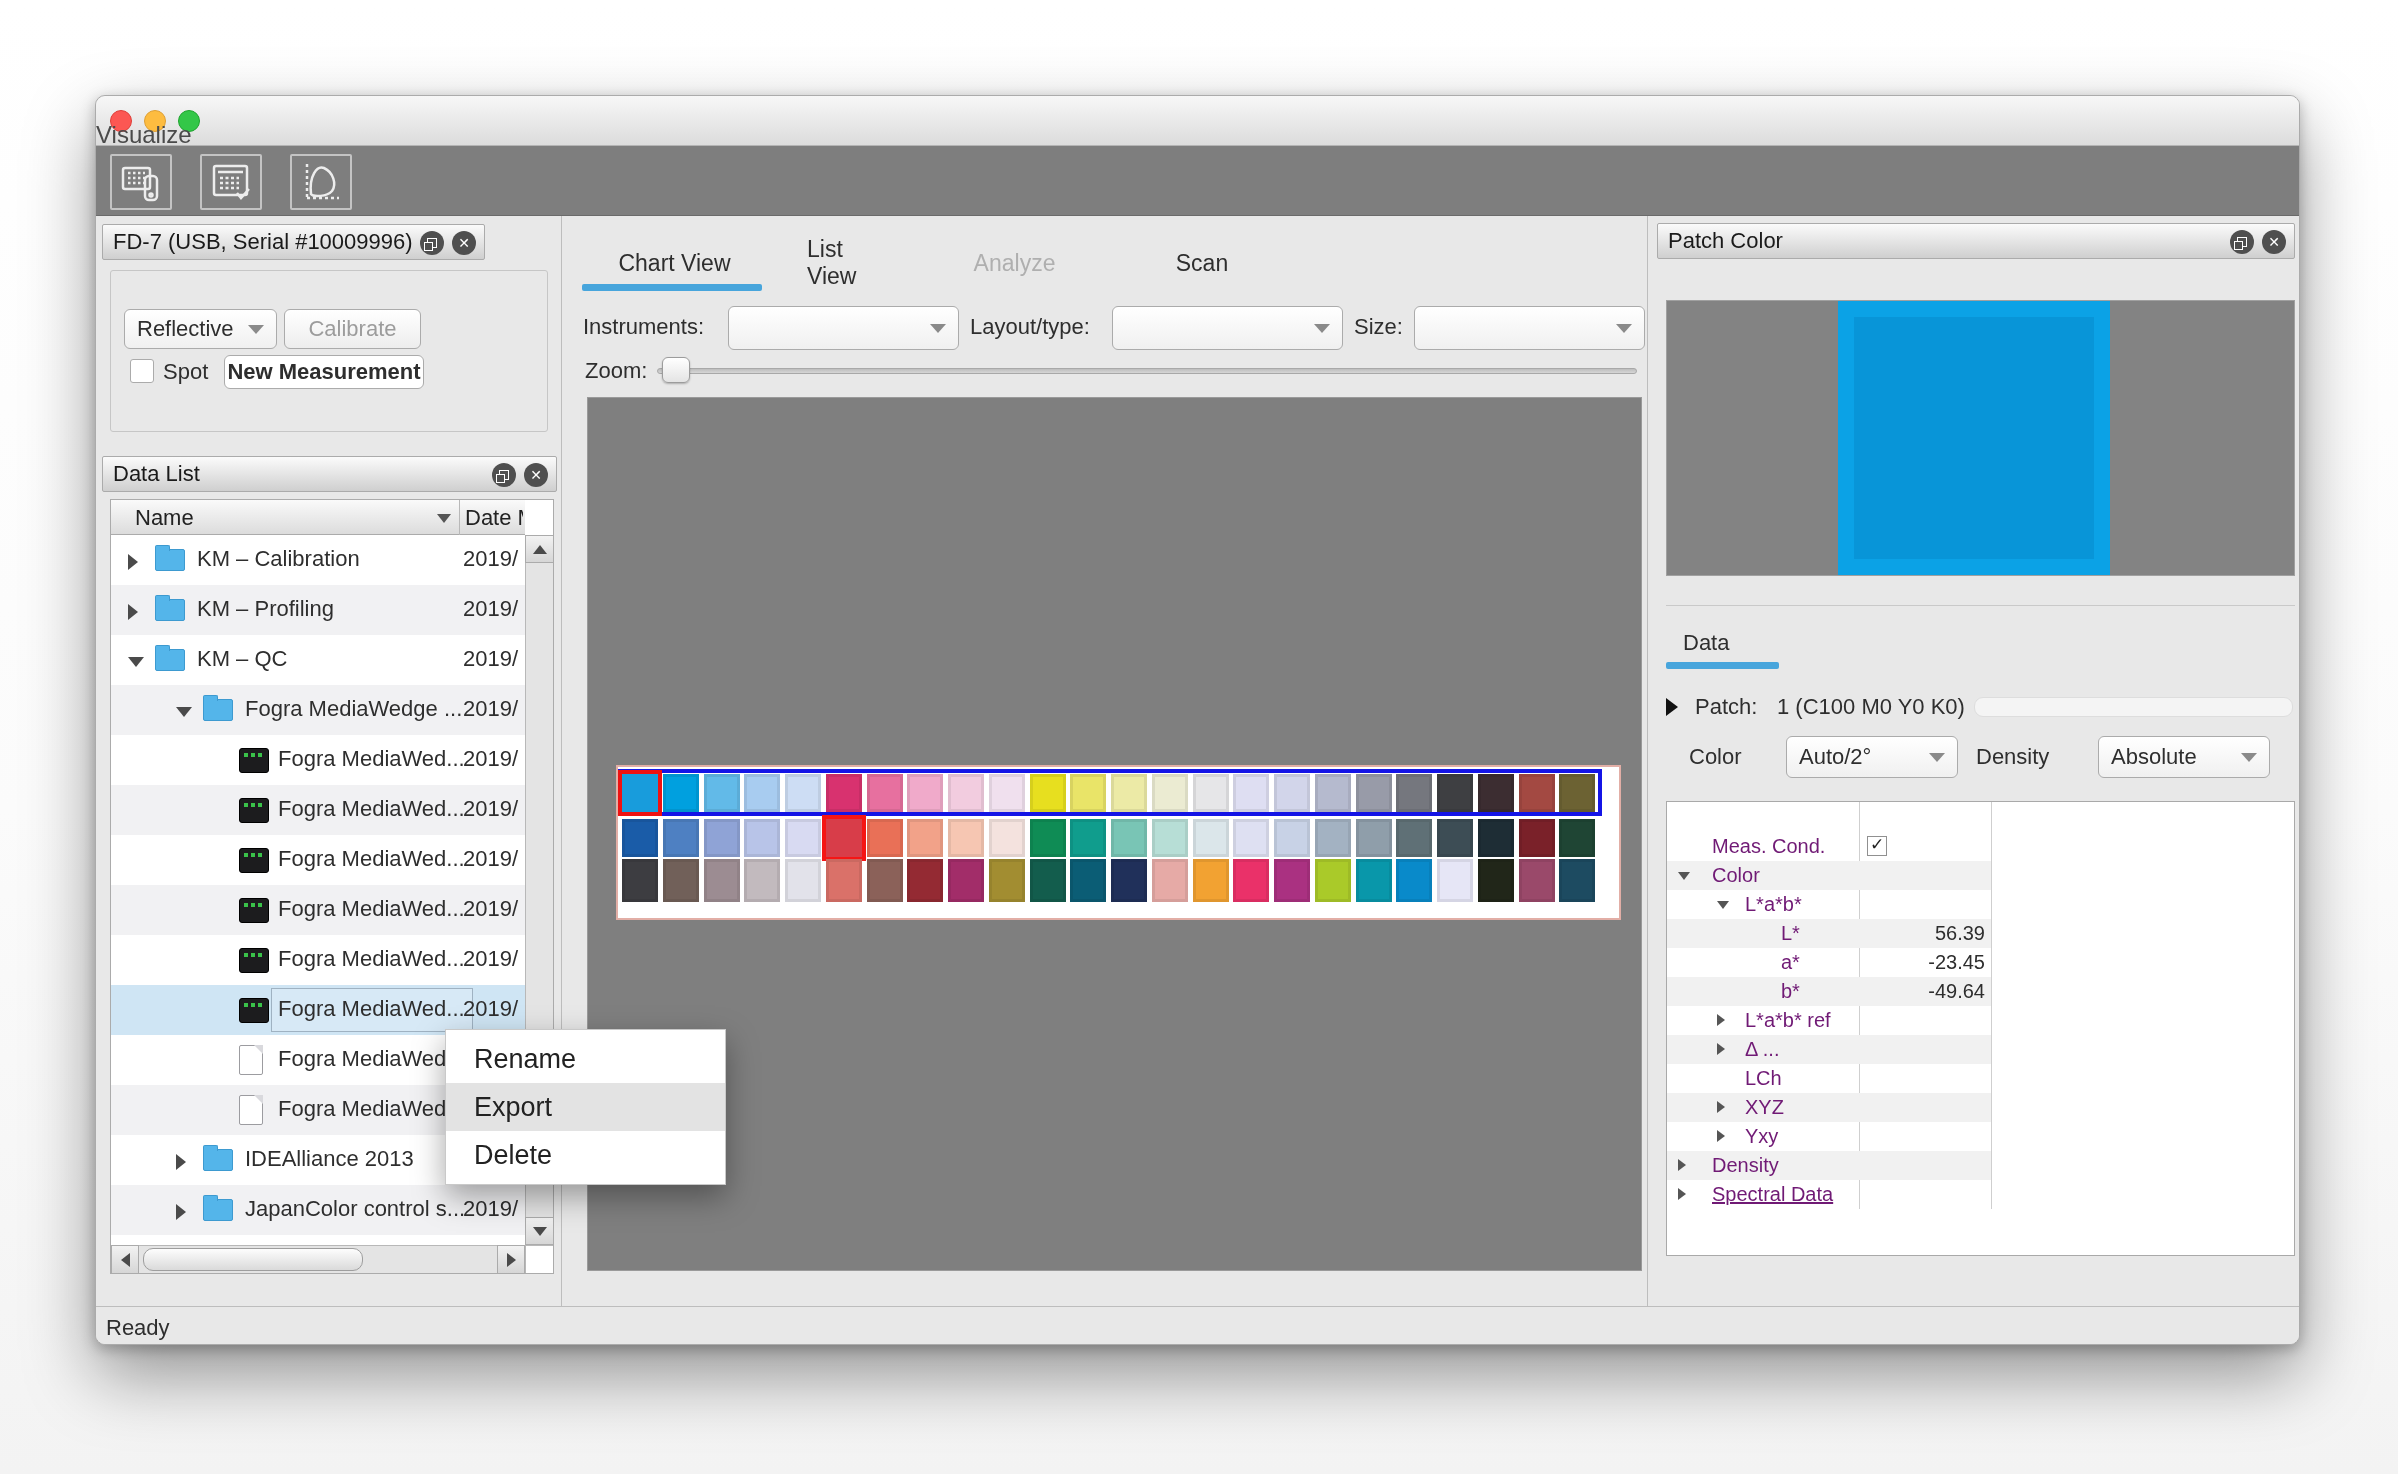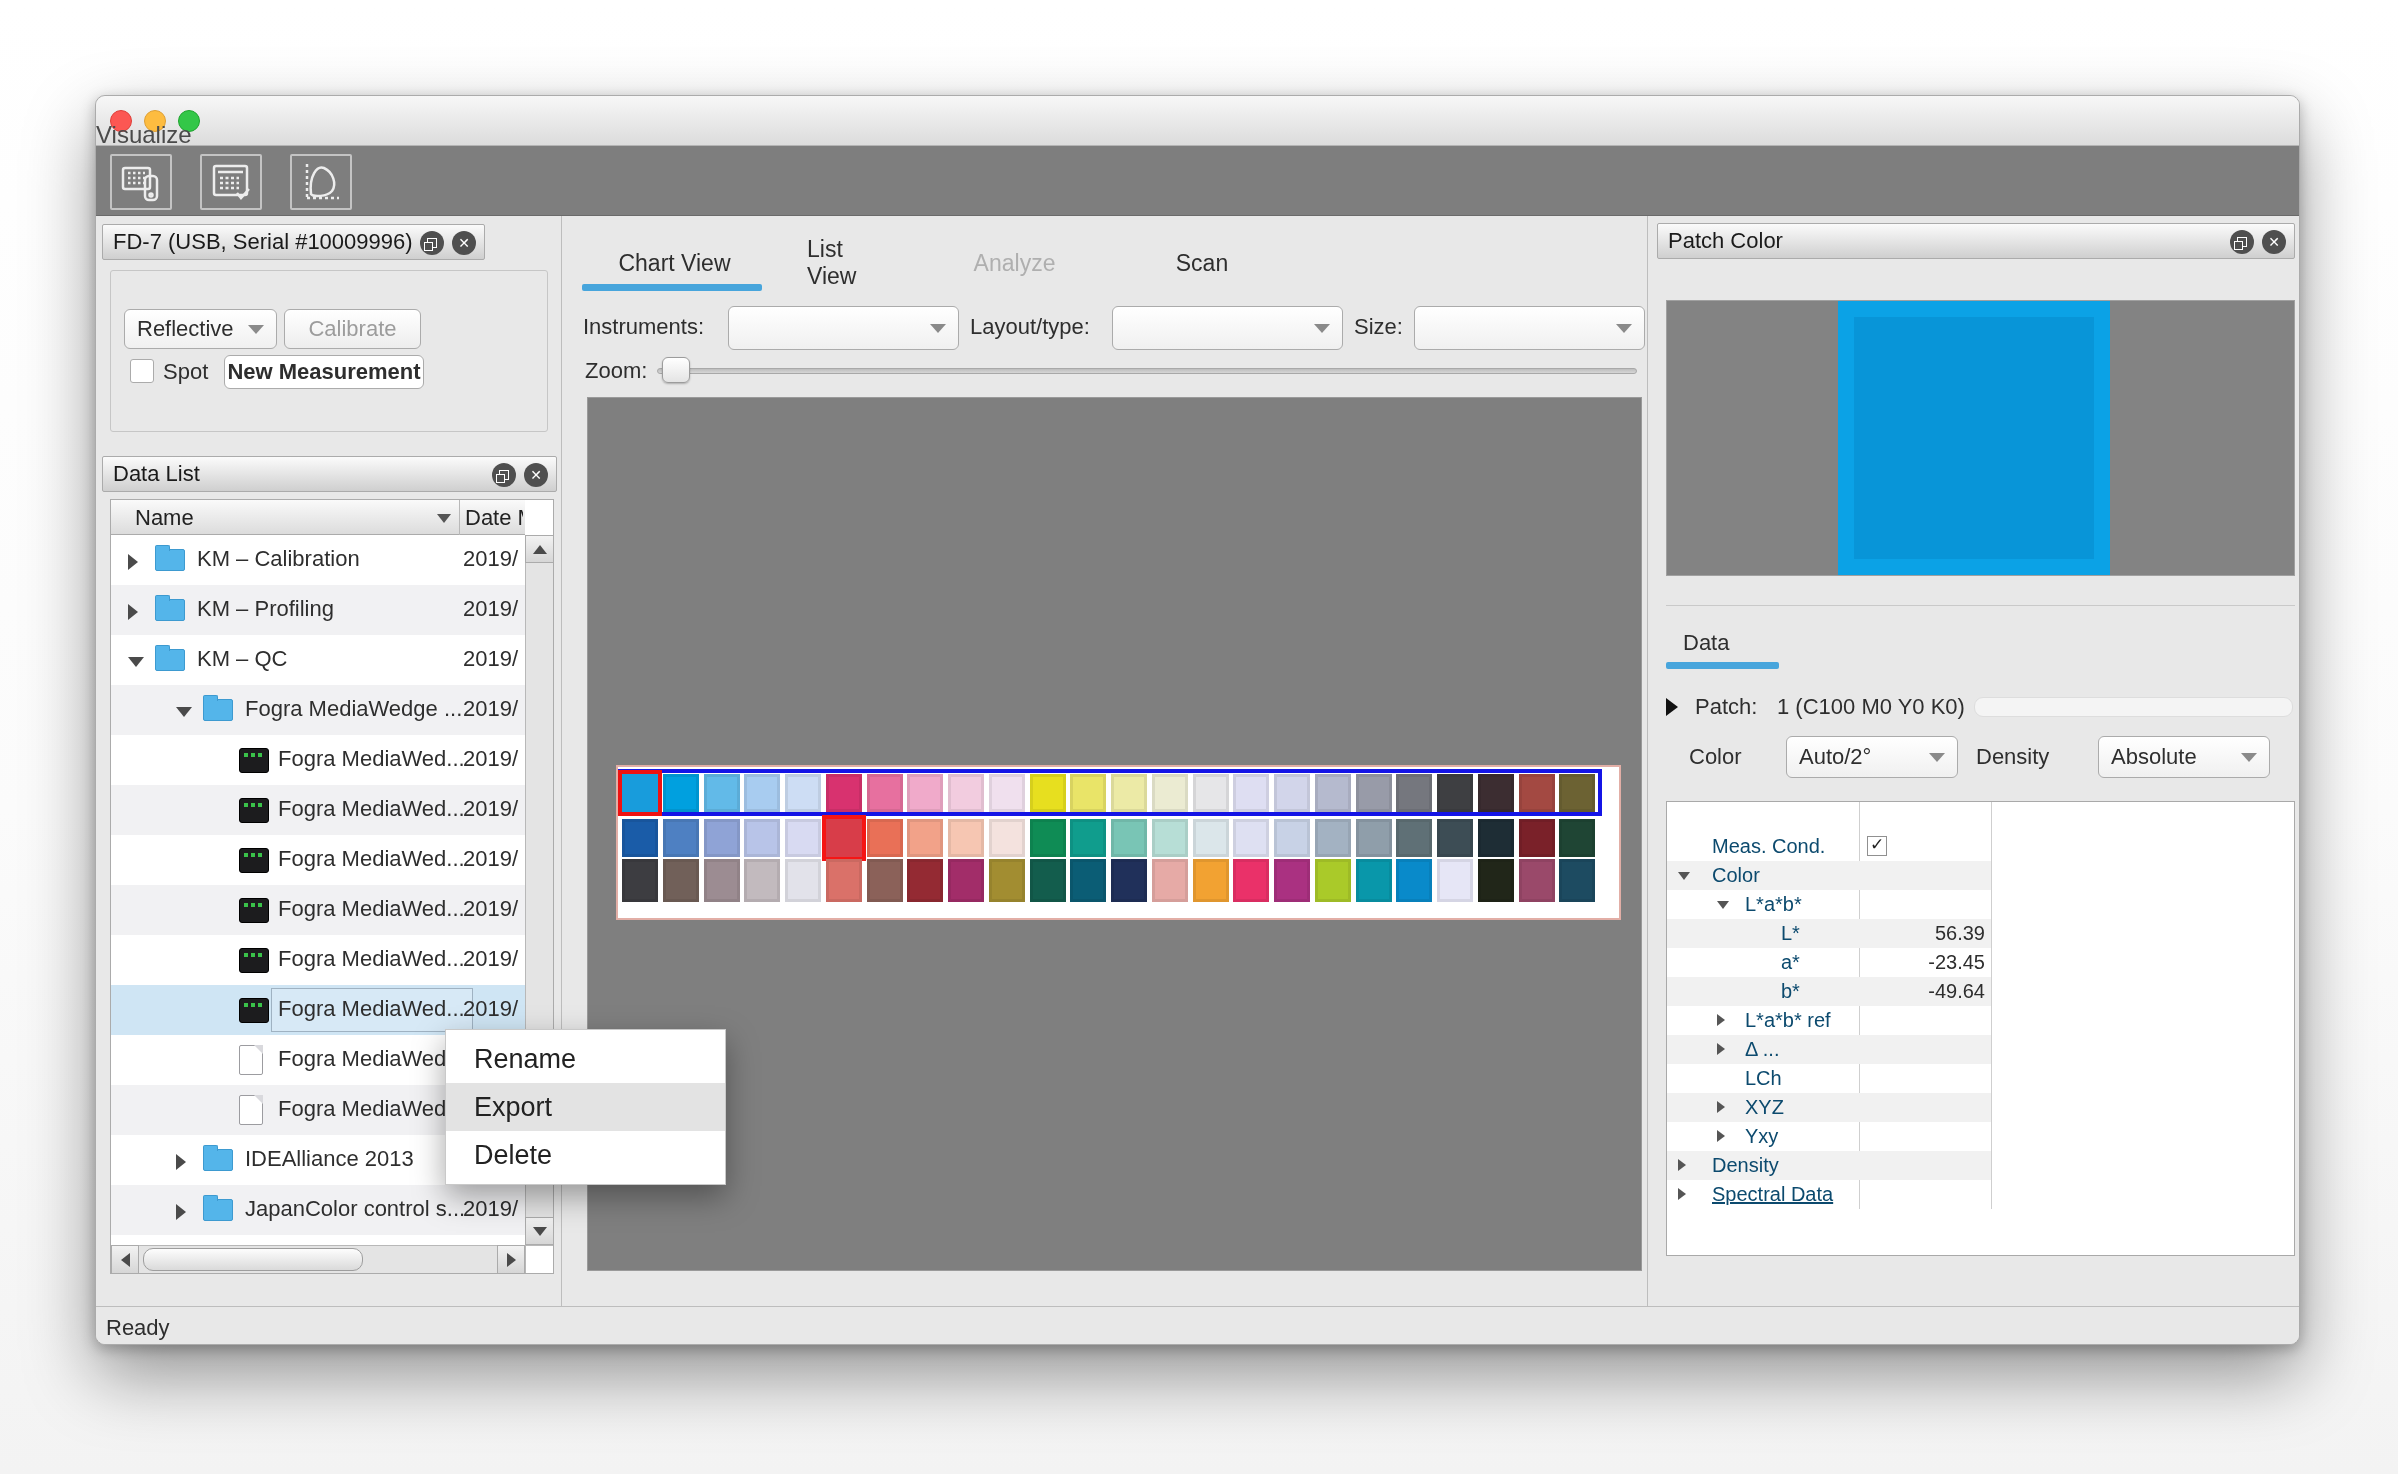--- a/index.html
+++ b/index.html
@@ -135,21 +135,21 @@
   .dtable { left:15px; top:585px; width:629px; height:455px; background:#fff; border:1px solid #A9A9A9; }
   .dt-hdr { position:absolute; left:0; top:0; width:627px; height:30px; background:linear-gradient(180deg,#F6F6F6,#DEDEDE); border-bottom:1px solid #B0B0B0; }
   .dt-m1 { position:absolute; left:192px; top:2px; width:132px; text-align:center; font-size:21px; font-weight:bold; color:#222; }
   .dt-vline1 { position:absolute; left:192px; top:0; width:1px; height:407px; background:#CFCFCF; }
   .dt-vline2 { position:absolute; left:324px; top:0; width:1px; height:407px; background:#CFCFCF; }
   .dt-row { position:absolute; left:0; width:324px; height:29px; }
   .dt-row.stripe { background:#F1F1F1; }
   .dt-arrow { position:absolute; top:8px; }
   .dt-arrow.collapsed { width:0;height:0;border-top:6px solid transparent;border-bottom:6px solid transparent;border-left:8px solid #555; }
   .dt-arrow.expanded { width:0;height:0;border-left:6px solid transparent;border-right:6px solid transparent;border-top:8px solid #555; margin-top:3px; }
-  .dt-label { position:absolute; top:3px; font-size:20px; color:#0c4a6e; white-space:nowrap; }
+  .dt-label { position:absolute; top:3px; font-size:20px; color:#701a75; white-space:nowrap; }
   .dt-val-in-m1 { position:absolute; left:192px; width:126px; top:3px; text-align:right; font-size:20px; color:#2E2E2E; }
   .dt-check { position:absolute; left:200px; top:4px; width:20px; height:20px; background:#fff; border:1px solid #909090; }
   .dt-check .tick { position:absolute; left:2px; top:-3px; font-size:17px; color:#222; }
 
   
   .context-menu { left:445px; top:1029px; width:281px; height:156px; background:#fff;
     border:1px solid #C9C9C9; box-shadow:0 12px 30px rgba(0,0,0,.35); z-index:50; padding-top:5px; }
   .menu-item { position:relative; height:48px; display:flex; align-items:center; padding-left:28px; font-size:27px; color:#222; }
   .menu-item.hl { background:#E3E3E3; }
 </style>

